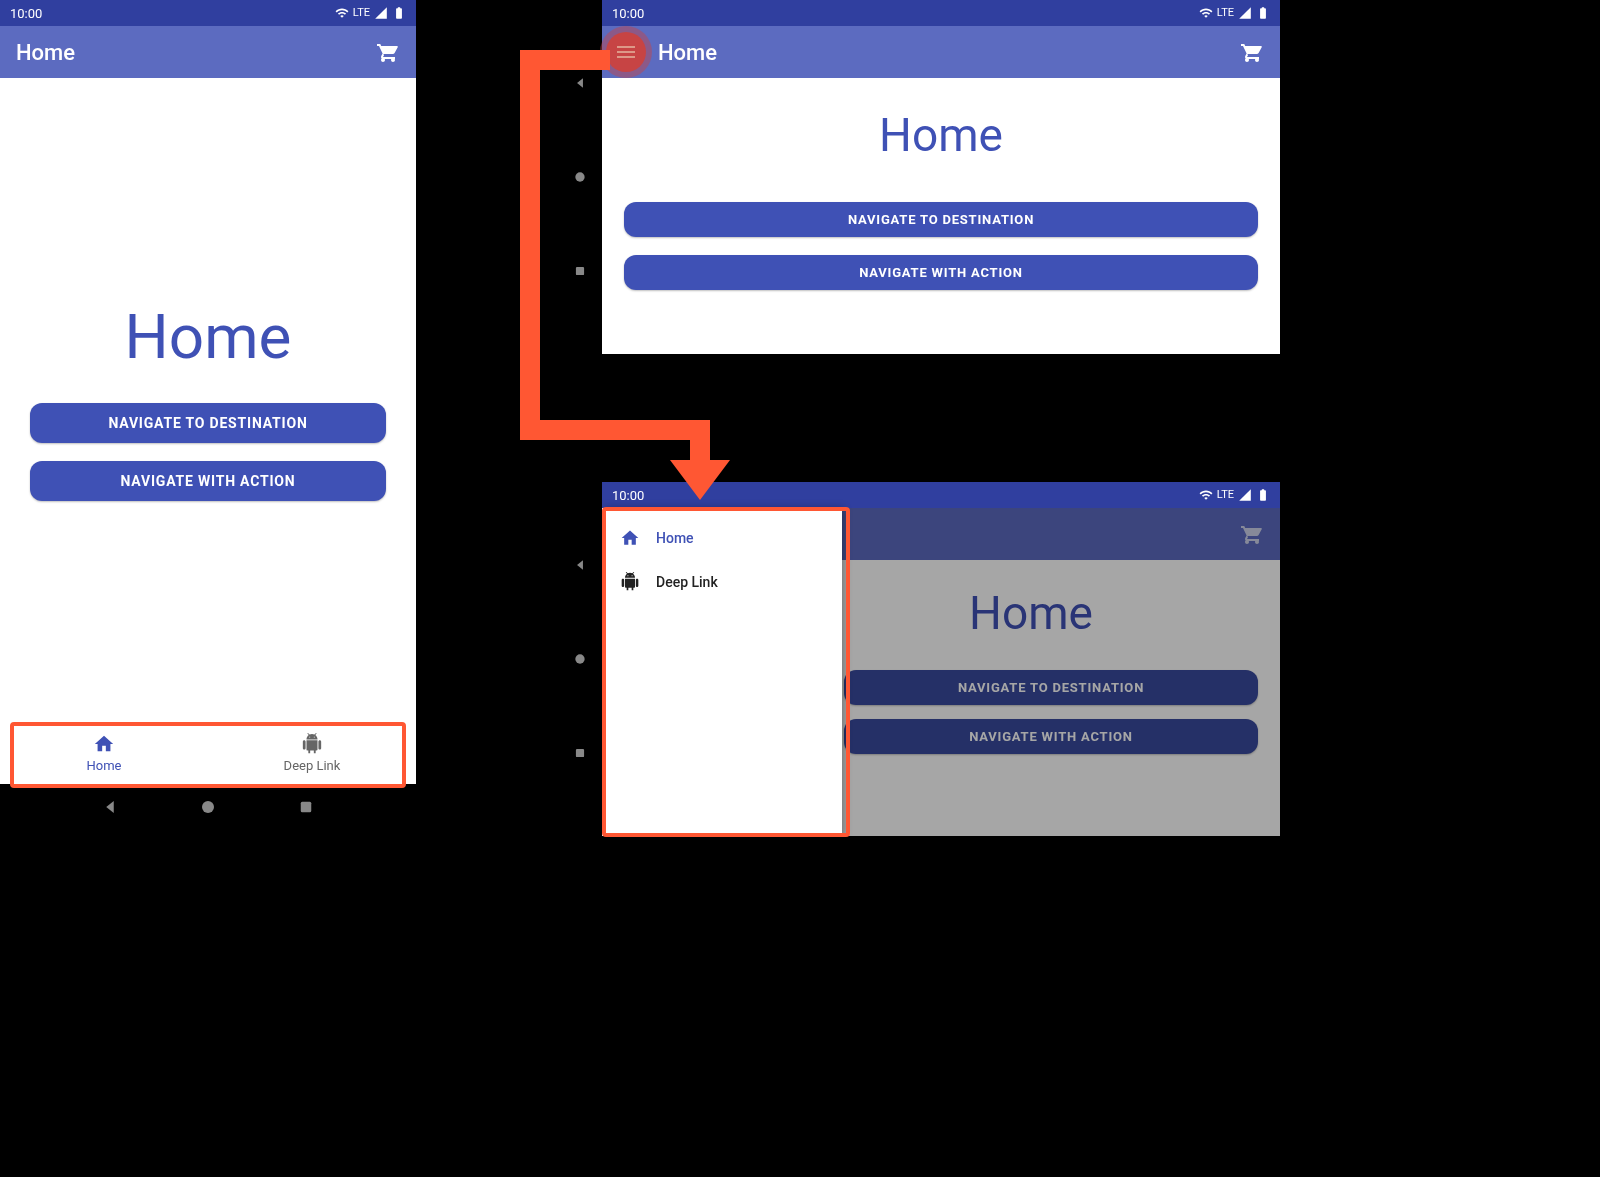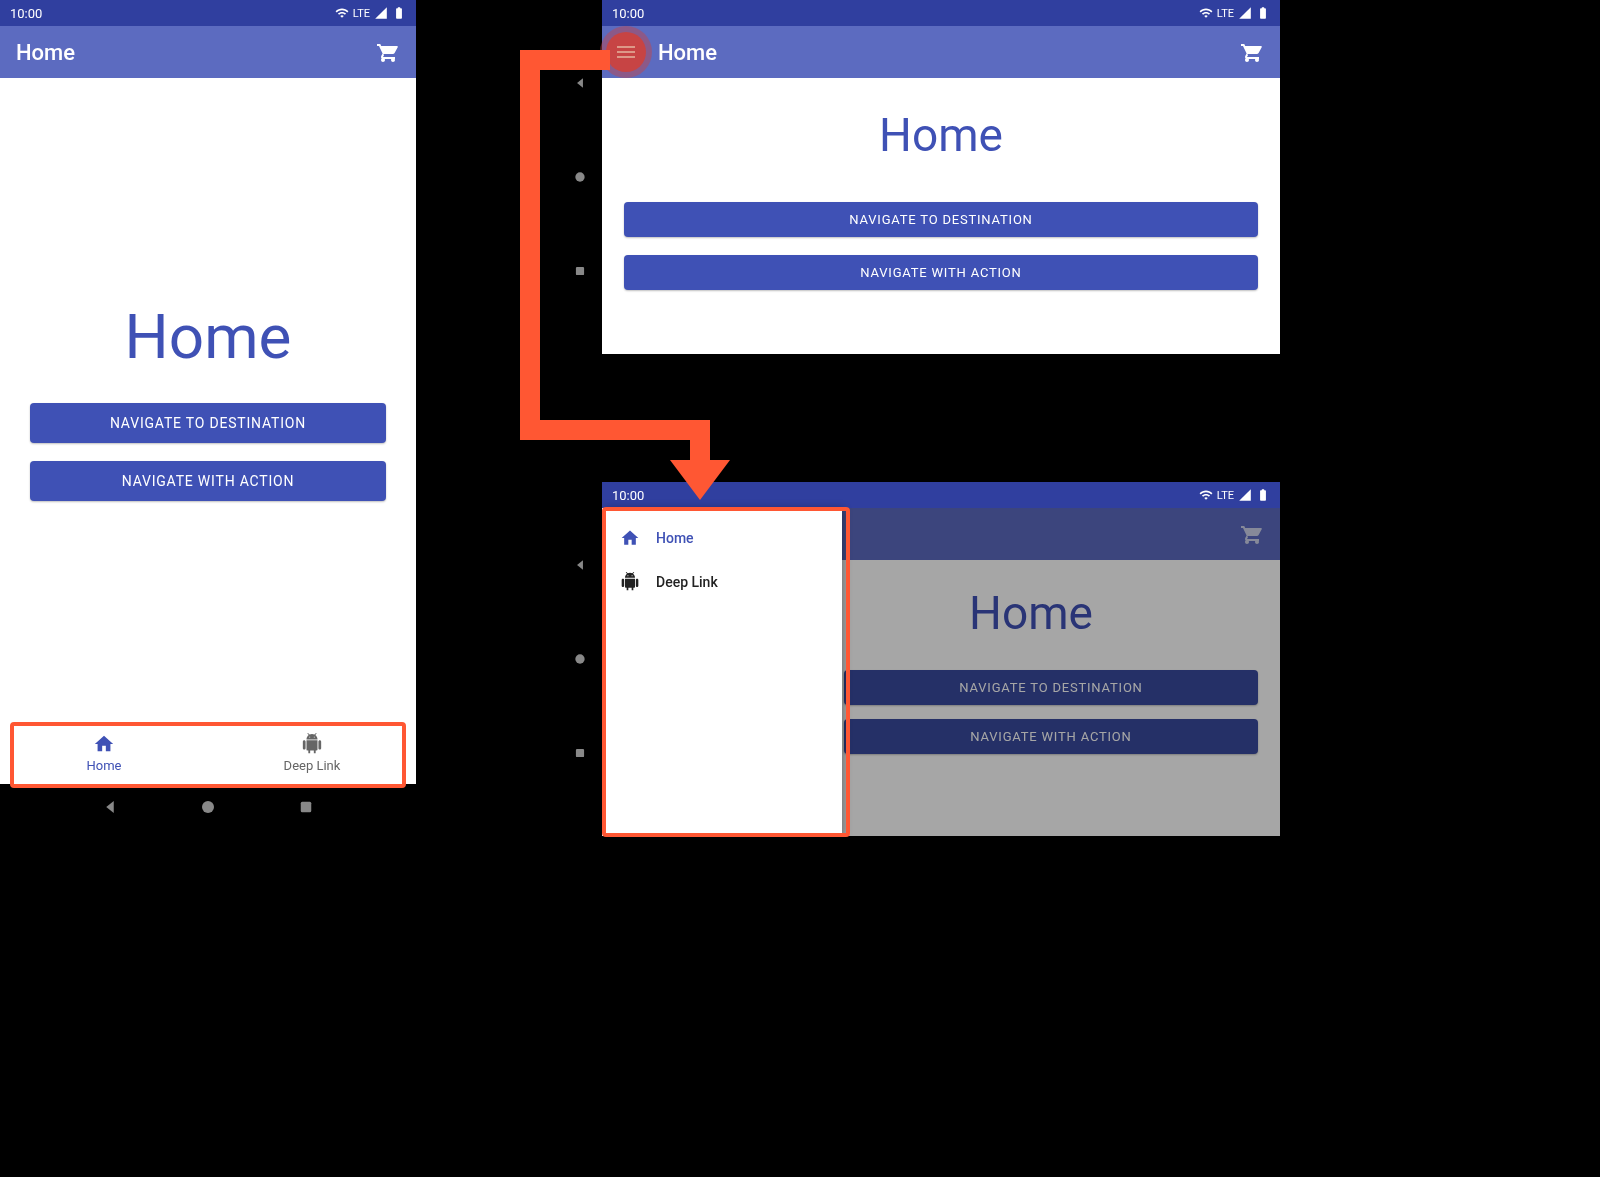--- a/index.html
+++ b/index.html
@@ -30,21 +30,21 @@
     color: var(--white);
     height: 26px;
     display: flex;
     align-items: center;
     padding: 0 10px;
     font-size: 13px;
     justify-content: space-between;
   }
   .status-icons {
     display: flex;
-    align-items: center;
+    align-items: flex-start;
     gap: 4px;
     font-size: 11px;
   }
   .status-icons svg { width: 14px; height: 14px; fill: #fff; display:block;}
   .app-bar {
     background: var(--primary-light);
     color: var(--on-primary);
     height: 52px;
     display: flex;
     align-items: center;
@@ -58,22 +58,22 @@
     font-size: 56px;
     font-weight: 400;
     text-align: center;
   }
   .mat-btn {
     background: var(--primary);
     color: var(--white);
     text-align: center;
     font-size: 14px;
     letter-spacing: 0.8px;
-    font-weight: 400;
-    border-radius: 4px;
+    font-weight: 700;
+    border-radius: 12px;
     padding: 12px 8px;
     box-shadow: 0 1px 2px rgba(0,0,0,0.25);
   }
   .sysnav { display:flex; justify-content:center; gap:80px; padding:14px 0; }
   .sysnav svg { width:18px; height:18px; fill:#888; display:block;}
   .highlight-box {
     position: absolute;
     border: 4px solid var(--highlight);
     border-radius: 4px;
     pointer-events: none;

